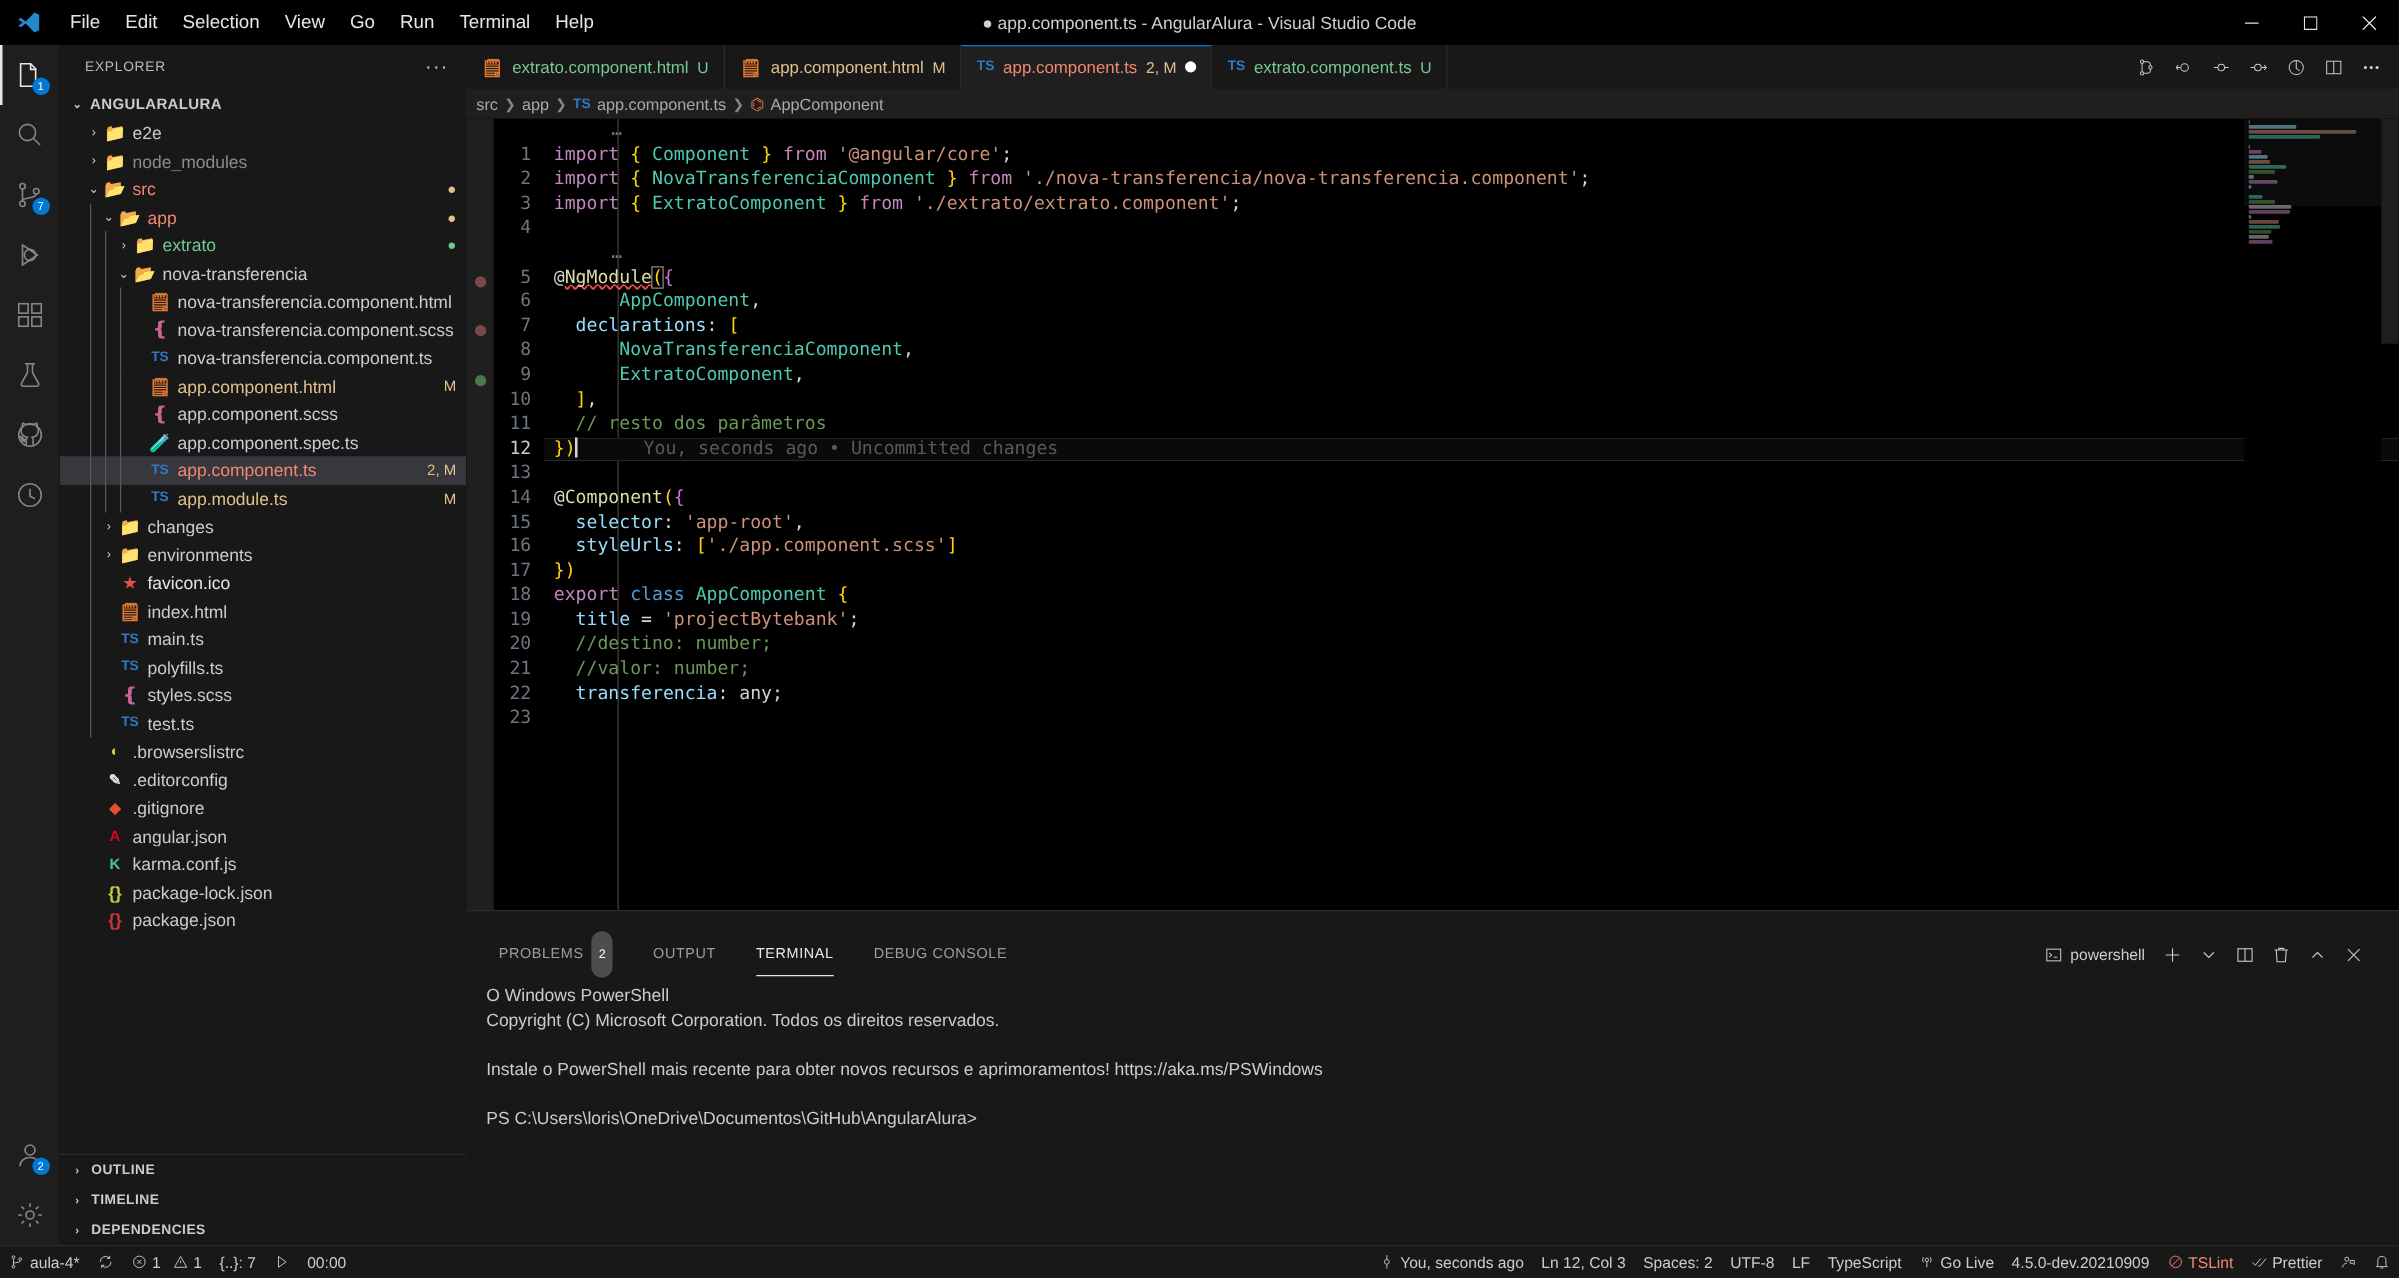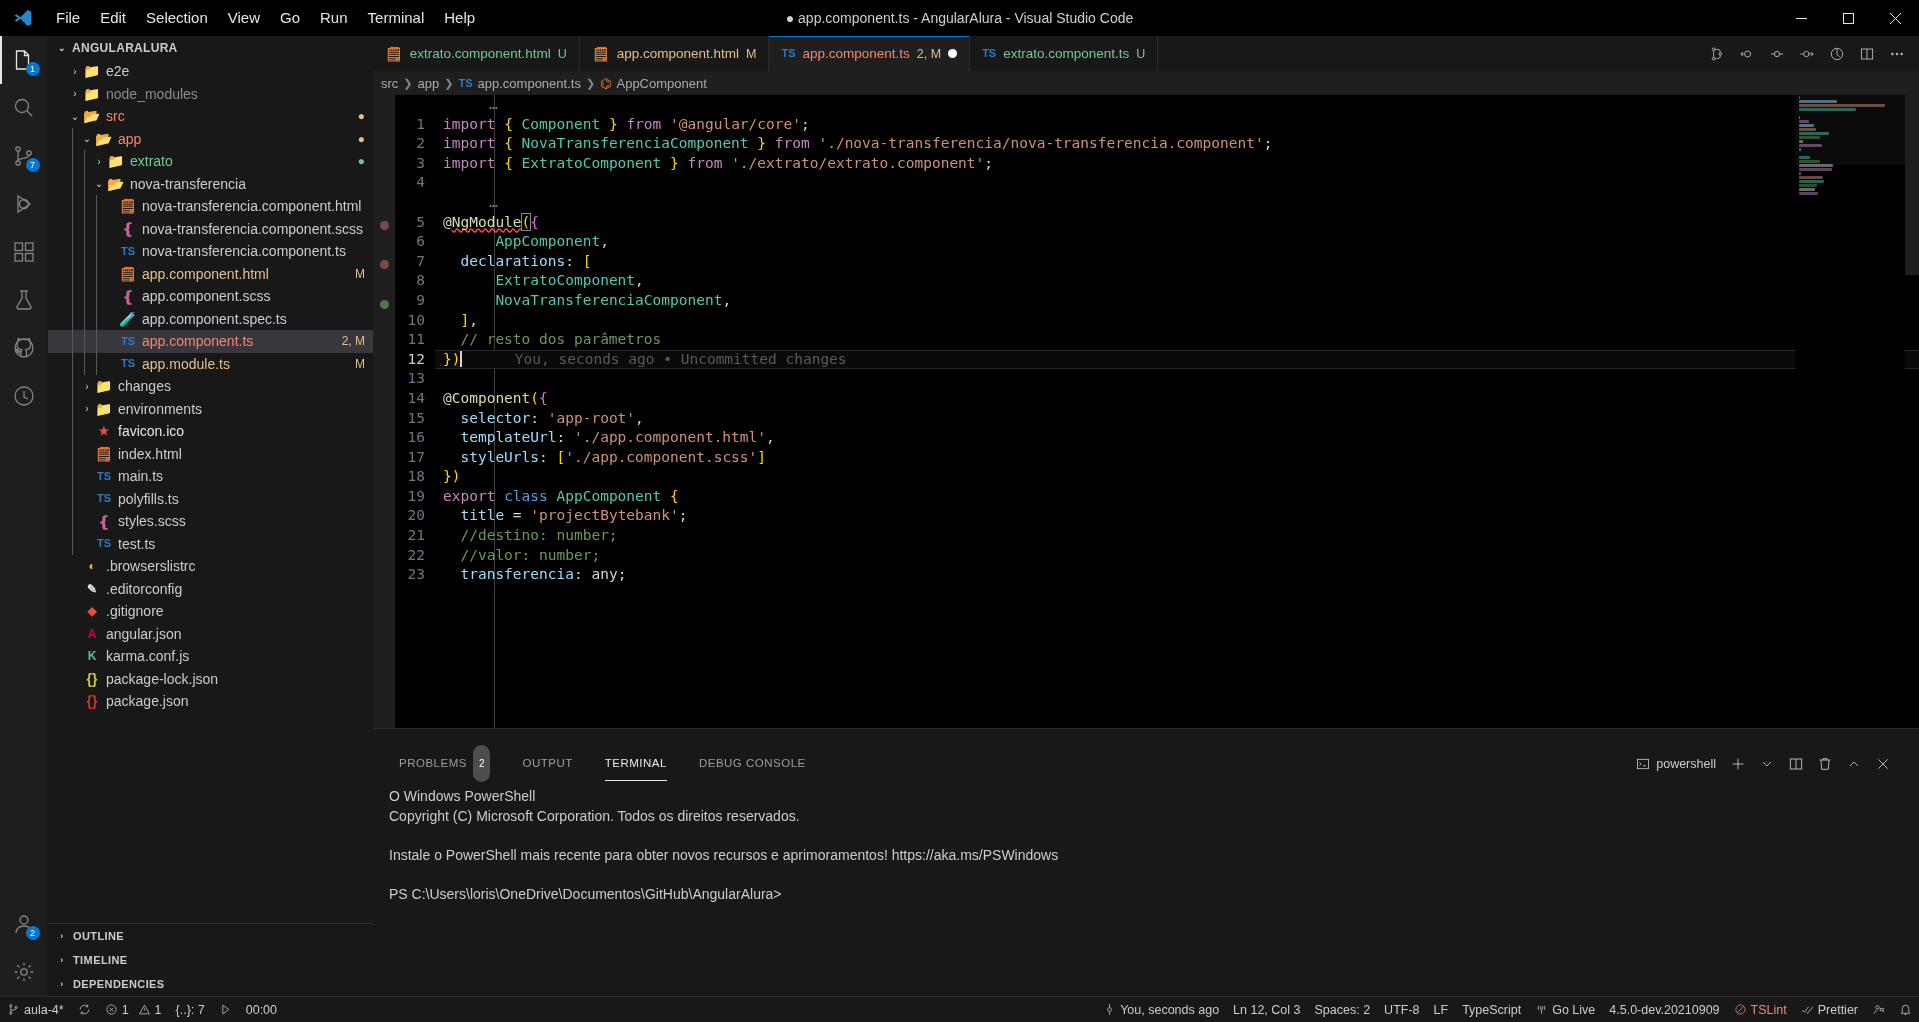--- a/index.html
+++ b/index.html
@@ -304,20 +304,24 @@
       </div>
       <div class="act-icon">
         <svg viewBox="0 0 24 24">
             <circle cx="12" cy="12" r="3.2"></circle>
             <path d="M12 2.5v3M12 18.5v3M2.5 12h3M18.5 12h3M5.2 5.2l2.1 2.1M16.7 16.7l2.1 2.1M18.8 5.2l-2.1 2.1M7.3 16.7l-2.1 2.1"></path>
           </svg>
       </div>
     </div>
 
     <div class="sidebar">
+      <div class="sb-header">
+        <span>EXPLORER</span>
+        <span class="dots">···</span>
+      </div>
       <div class="sb-tree">
         <div class="tree-root">
           <span class="chev">⌄</span>
           <span>ANGULARALURA</span>
         </div>
         <div id="tree-body">
             <div class="row">
               <span style="display:inline-block;width:20px;flex:0 0 20px"></span>
               <span class="twisty">›</span>
               <span class="fi">
@@ -734,29 +738,28 @@
           <div class="indent-col" style="left:59px;"></div>
         <div class="cline"><span class="fold-ellipsis" style="padding-left:46px">…</span></div>
             <div class="cline"><span class="t-kw">import</span><span class="t-pln"> </span><span class="t-brc1">{</span><span class="t-pln"> </span><span class="t-cls">Component</span><span class="t-pln"> </span><span class="t-brc1">}</span><span class="t-pln"> </span><span class="t-kw">from</span><span class="t-pln"> </span><span class="t-str">'@angular/core'</span><span class="t-pln">;</span></div>
             <div class="cline"><span class="t-kw">import</span><span class="t-pln"> </span><span class="t-brc1">{</span><span class="t-pln"> </span><span class="t-cls">NovaTransferenciaComponent</span><span class="t-pln"> </span><span class="t-brc1">}</span><span class="t-pln"> </span><span class="t-kw">from</span><span class="t-pln"> </span><span class="t-str">'./nova-transferencia/nova-transferencia.component'</span><span class="t-pln">;</span></div>
             <div class="cline"><span class="t-kw">import</span><span class="t-pln"> </span><span class="t-brc1">{</span><span class="t-pln"> </span><span class="t-cls">ExtratoComponent</span><span class="t-pln"> </span><span class="t-brc1">}</span><span class="t-pln"> </span><span class="t-kw">from</span><span class="t-pln"> </span><span class="t-str">'./extrato/extrato.component'</span><span class="t-pln">;</span></div>
             <div class="cline"></div>
             <div class="cline"><span class="fold-ellipsis" style="padding-left:46px">…</span></div>
             <div class="cline"><span class="t-pln">@</span><span class="t-dec sq">NgModule</span><span class="t-brc1 bracket-box">(</span><span class="t-brc2">{</span></div>
             <div class="cline"><span class="t-pln">      </span><span class="t-cls">AppComponent</span><span class="t-pln">,</span></div>
             <div class="cline"><span class="t-pln">  </span><span class="t-id">declarations</span><span class="t-pln">:</span><span class="t-pln"> </span><span class="t-brc1">[</span></div>
+            <div class="cline"><span class="t-pln">      </span><span class="t-cls">NovaTransferenciaComponent</span><span class="t-pln">,</span></div>
             <div class="cline"><span class="t-pln">      </span><span class="t-cls">ExtratoComponent</span><span class="t-pln">,</span></div>
-            <div class="cline"><span class="t-pln">      </span><span class="t-cls">NovaTransferenciaComponent</span><span class="t-pln">,</span></div>
             <div class="cline"><span class="t-pln">  </span><span class="t-brc1">]</span><span class="t-pln">,</span></div>
             <div class="cline"><span class="t-cmt">  // resto dos parâmetros</span></div>
             <div class="cline current"><span class="t-brc1">}</span><span class="t-brc1">)</span><span class="cursor-bar"></span><span class="blame">      You, seconds ago • Uncommitted changes</span></div>
             <div class="cline"></div>
             <div class="cline"><span class="t-pln">@</span><span class="t-dec">Component</span><span class="t-brc1">(</span><span class="t-brc2">{</span></div>
             <div class="cline"><span class="t-pln">  </span><span class="t-id">selector</span><span class="t-pln">:</span><span class="t-pln"> </span><span class="t-str">'app-root'</span><span class="t-pln">,</span></div>
-            <div class="cline"><span class="t-pln">  </span><span class="t-id">templateUrl</span><span class="t-pln">:</span><span class="t-pln"> </span><span class="t-str">'./app.component.html'</span><span class="t-pln">,</span></div>
             <div class="cline"><span class="t-pln">  </span><span class="t-id">styleUrls</span><span class="t-pln">:</span><span class="t-pln"> </span><span class="t-brc1">[</span><span class="t-str">'./app.component.scss'</span><span class="t-brc1">]</span></div>
             <div class="cline"><span class="t-brc1">}</span><span class="t-brc1">)</span></div>
             <div class="cline"><span class="t-kw">export</span><span class="t-pln"> </span><span class="t-kw2">class</span><span class="t-pln"> </span><span class="t-cls">AppComponent</span><span class="t-pln"> </span><span class="t-brc1">{</span></div>
             <div class="cline"><span class="t-pln">  </span><span class="t-id">title</span><span class="t-pln"> </span><span class="t-pln">=</span><span class="t-pln"> </span><span class="t-str">'projectBytebank'</span><span class="t-pln">;</span></div>
             <div class="cline"><span class="t-cmt">  //destino: number;</span></div>
             <div class="cline"><span class="t-cmt">  //valor: number;</span></div>
             <div class="cline"><span class="t-pln">  </span><span class="t-id">transferencia</span><span class="t-pln">:</span><span class="t-pln"> </span><span class="t-pln">any</span><span class="t-pln">;</span></div>
           </div>
         <div class="minimap">
           <div class="mm-slider"></div>

